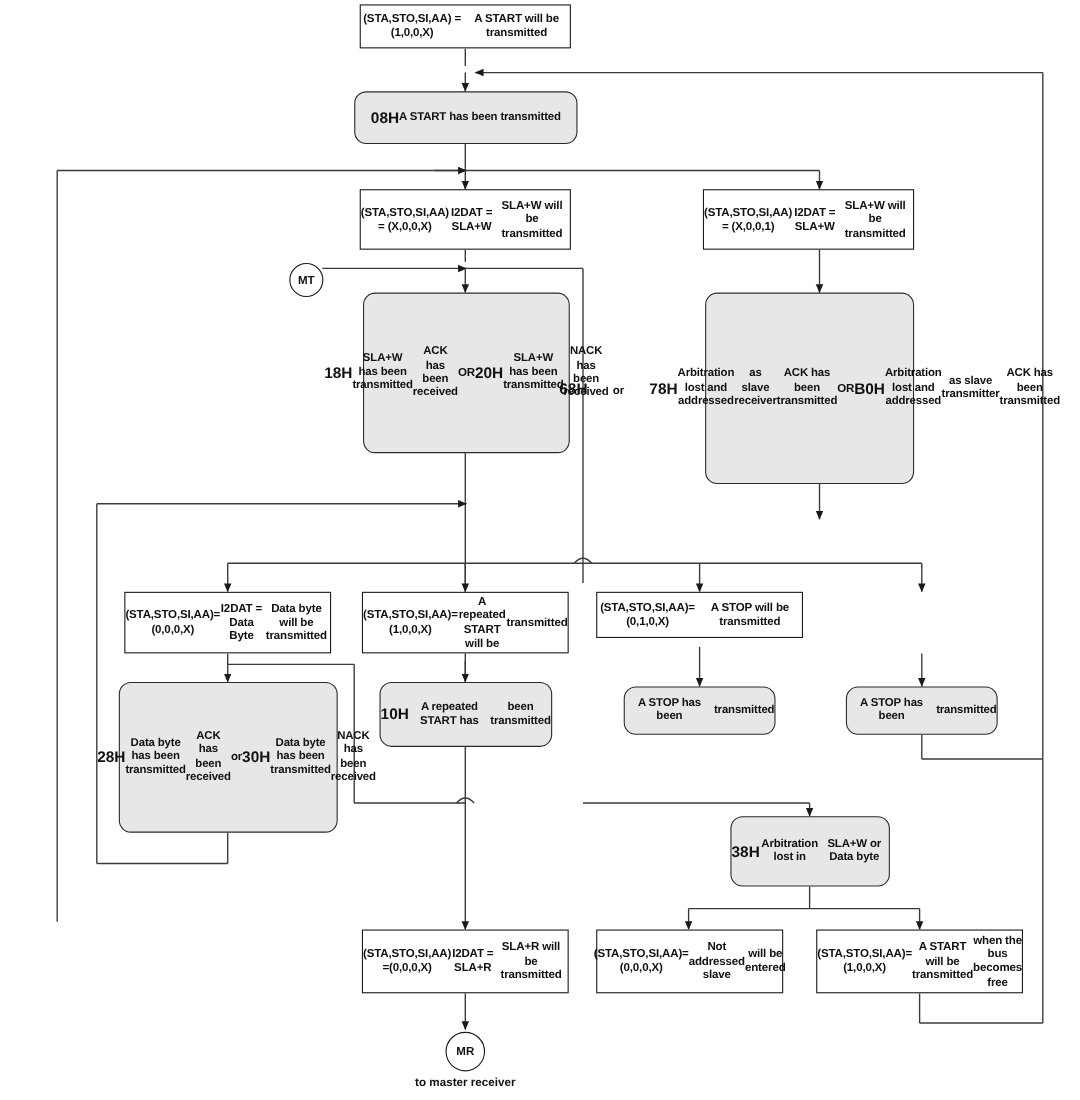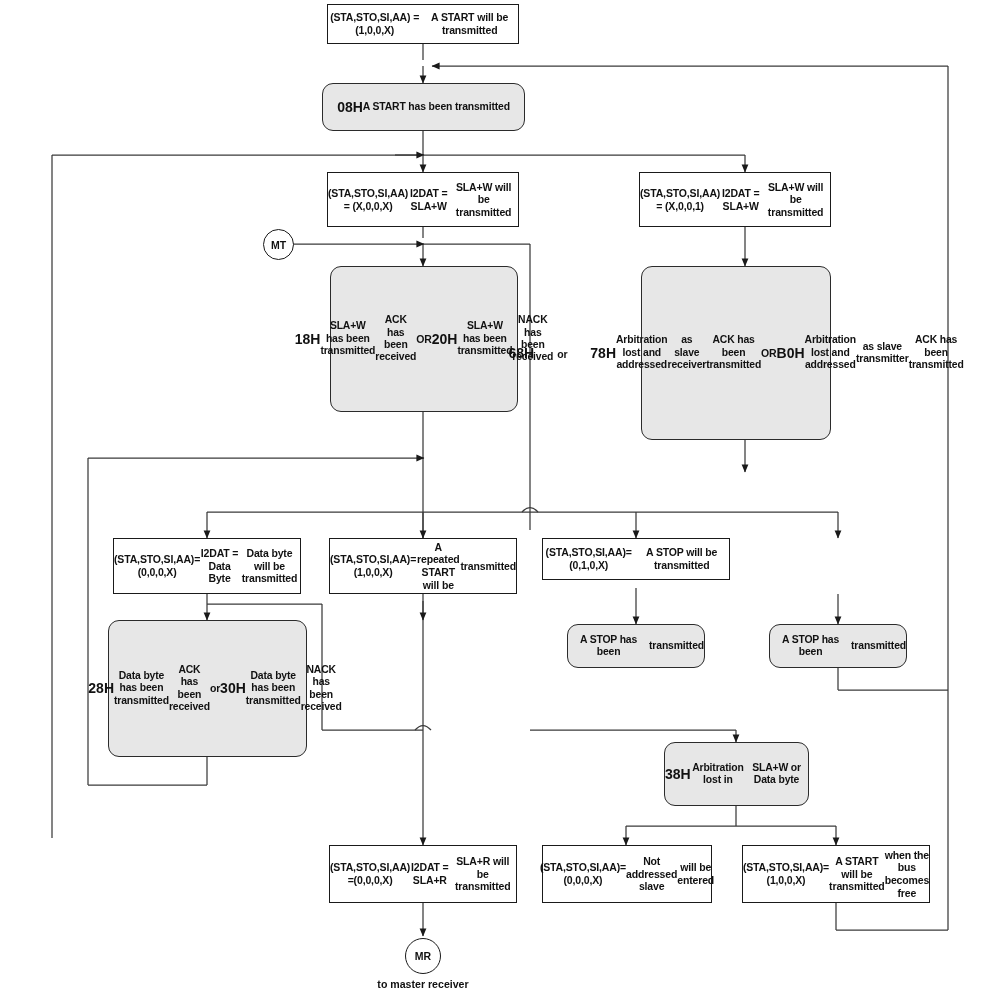--- a/index.html
+++ b/index.html
@@ -134,21 +134,21 @@
     <div>I2DAT = SLA+W</div>
     <div>SLA+W will be transmitted</div>
   </div>
 
   <div class="node act" style="left:639px;top:172px;width:192px;height:55px;">
     <div>(STA,STO,SI,AA) = (X,0,0,1)</div>
     <div>I2DAT = SLA+W</div>
     <div>SLA+W will be transmitted</div>
   </div>
 
-  <div class="node circ" style="left:263px;top:229px;width:31px;height:31px;">
+  <div class="node circ" style="left:263px;top:239px;width:31px;height:31px;">
     <span>MT</span>
   </div>
 
   <div class="node state" style="left:330px;top:266px;width:188px;height:146px;">
     <div class="hex">18H</div>
     <div>SLA+W has been transmitted</div>
     <div>ACK has been received</div>
     <div class="orword">OR</div>
     <div class="hex">20H</div>
     <div>SLA+W has been transmitted</div>
@@ -193,20 +193,25 @@
   <div class="node state" style="left:108px;top:620px;width:199px;height:137px;padding-left:15px;">
     <div class="hex">28H</div>
     <div>Data byte has been transmitted</div>
     <div>ACK has been received</div>
     <div class="orword">or</div>
     <div class="hex">30H</div>
     <div>Data byte has been transmitted</div>
     <div>NACK has been received</div>
   </div>
 
+  <div class="node state" style="left:345px;top:620px;width:157px;height:59px;">
+    <div class="hex">10H</div>
+    <div>A repeated START has</div>
+    <div>been transmitted</div>
+  </div>
 
   <div class="node state" style="left:567px;top:624px;width:138px;height:44px;">
     <div>A STOP has been</div>
     <div>transmitted</div>
   </div>
 
   <div class="node state" style="left:769px;top:624px;width:138px;height:44px;">
     <div>A STOP has been</div>
     <div>transmitted</div>
   </div>

